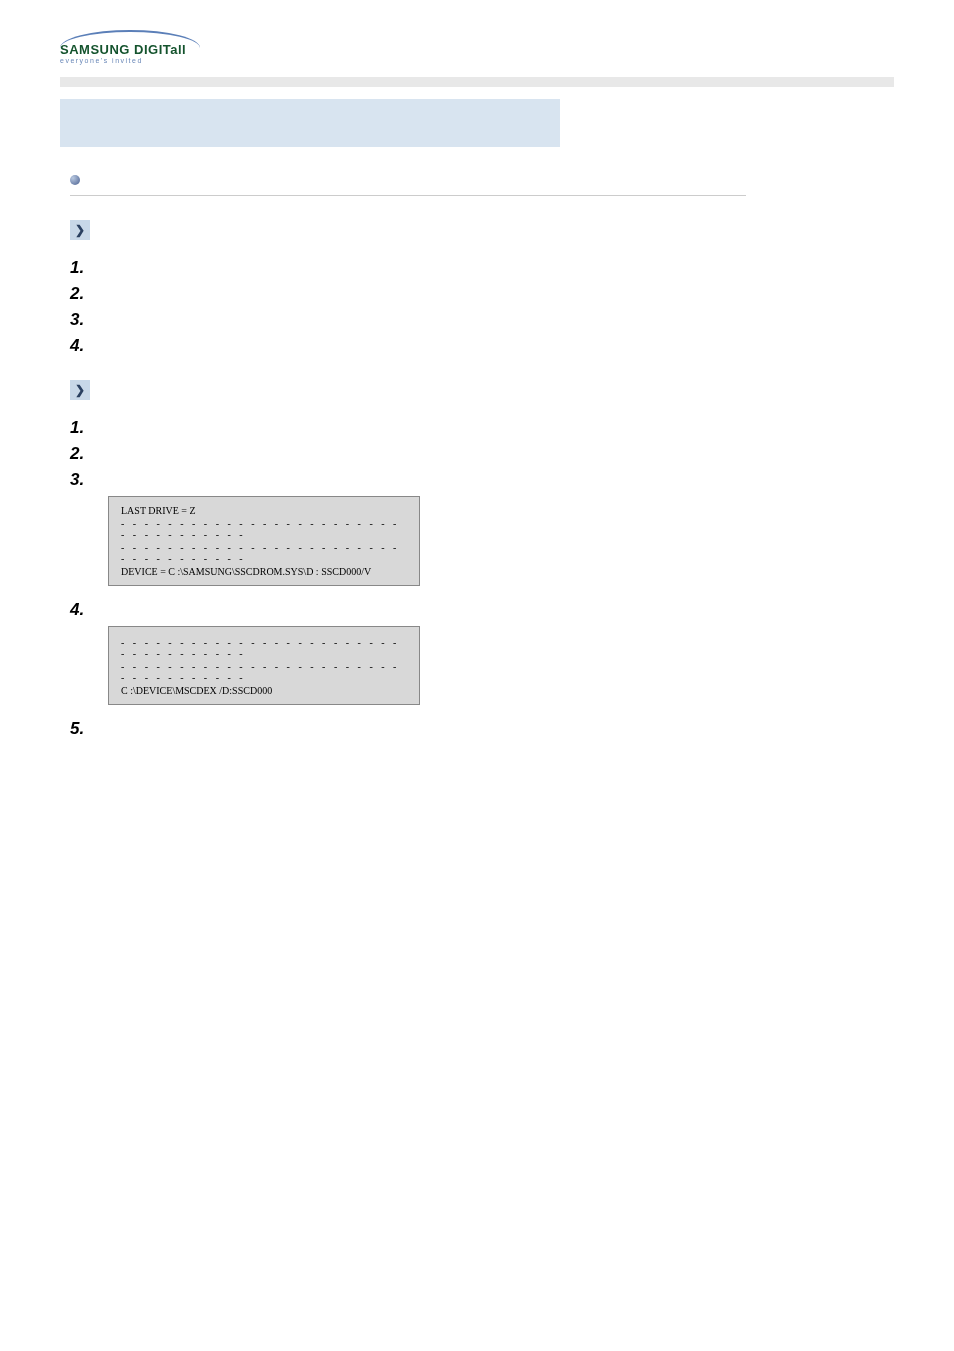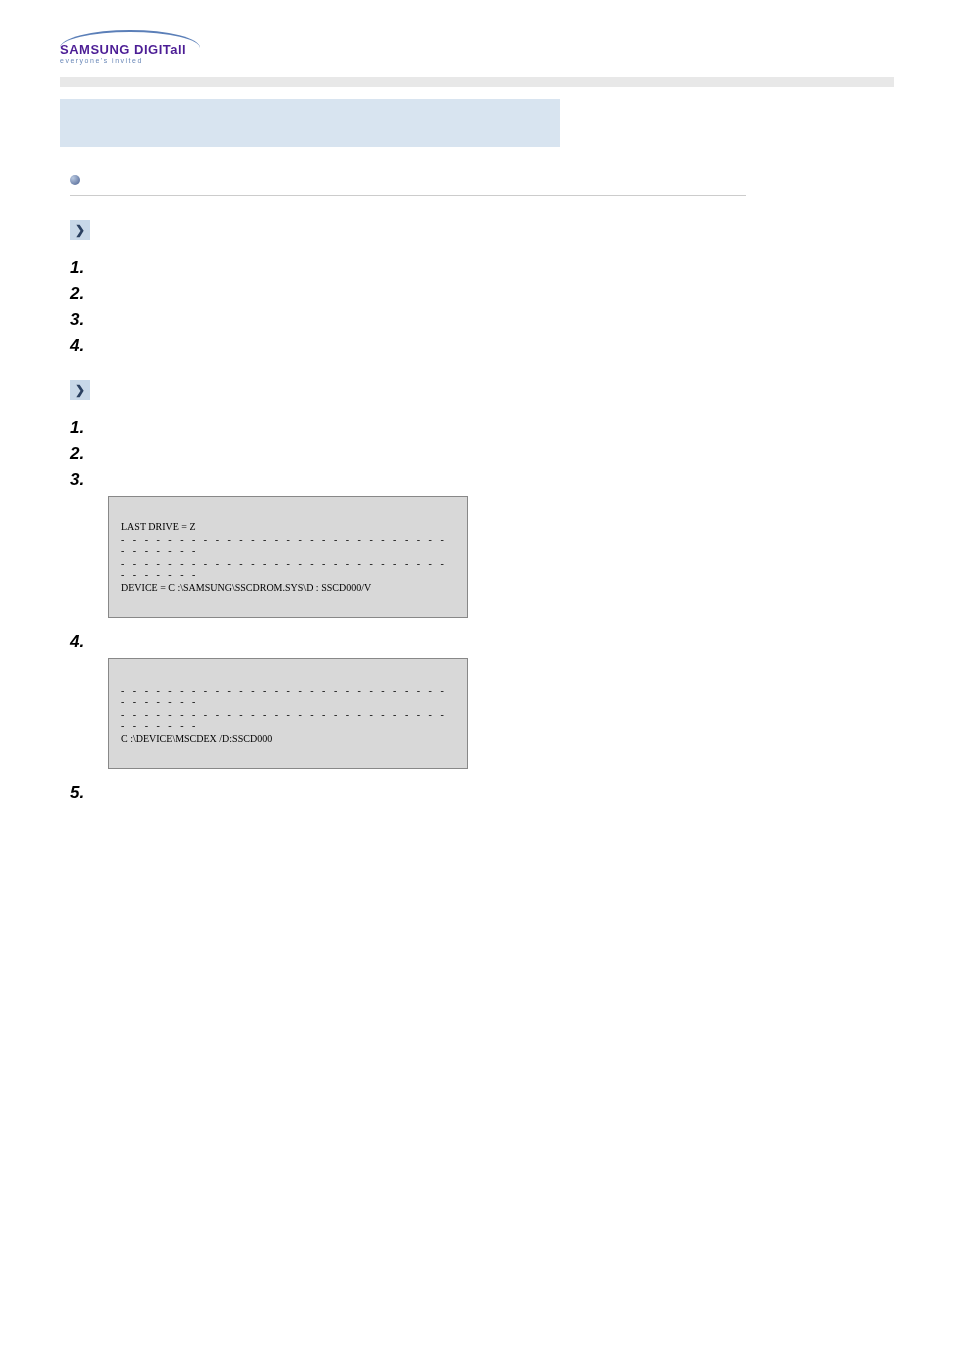--- a/index.html
+++ b/index.html
@@ -28,21 +28,21 @@
       top: 0;
       left: 0;
       width: 140px;
       height: 18px;
       border-top: 2px solid #5b7fb8;
       border-radius: 70px 70px 0 0 / 18px 18px 0 0;
     }
     .logo-text {
       font-size: 13px;
       font-weight: bold;
-      color: #4c1d95;
+      color: #14532d;
       letter-spacing: 0.5px;
       padding-top: 12px;
     }
     .logo-tagline {
       font-size: 7px;
       color: #6a88b8;
       letter-spacing: 1.5px;
     }
     .header-divider {
       height: 3px;
@@ -105,24 +105,24 @@
     .step-num {
       font-weight: bold;
       font-style: italic;
       font-size: 17px;
       width: 24px;
     }
     .code-box {
       margin-left: 38px;
       margin-top: 6px;
       margin-bottom: 14px;
-      width: 360px;
+      width: 312px;
       background: #d8d8d8;
       border: 1px solid #888;
-      padding: 24px 12px;
+      padding: 8px 12px;
       font-family: "Times New Roman", serif;
       font-size: 10px;
     }
     .dotted-line {
       letter-spacing: 3px;
       margin: 2px 0;
     }
   </style>
 </head>
 <body>

